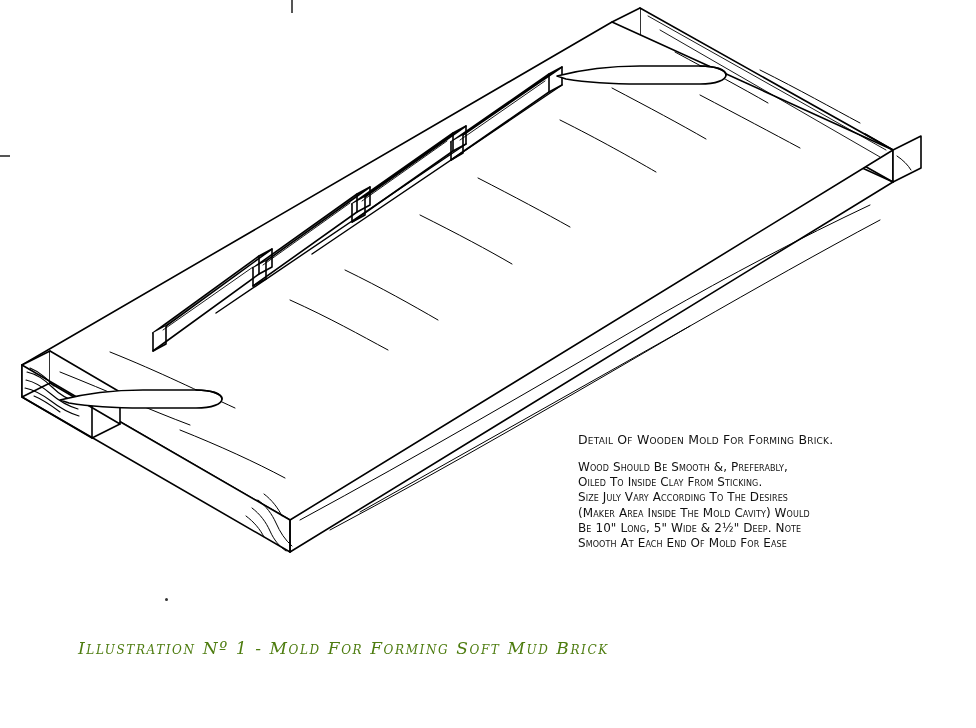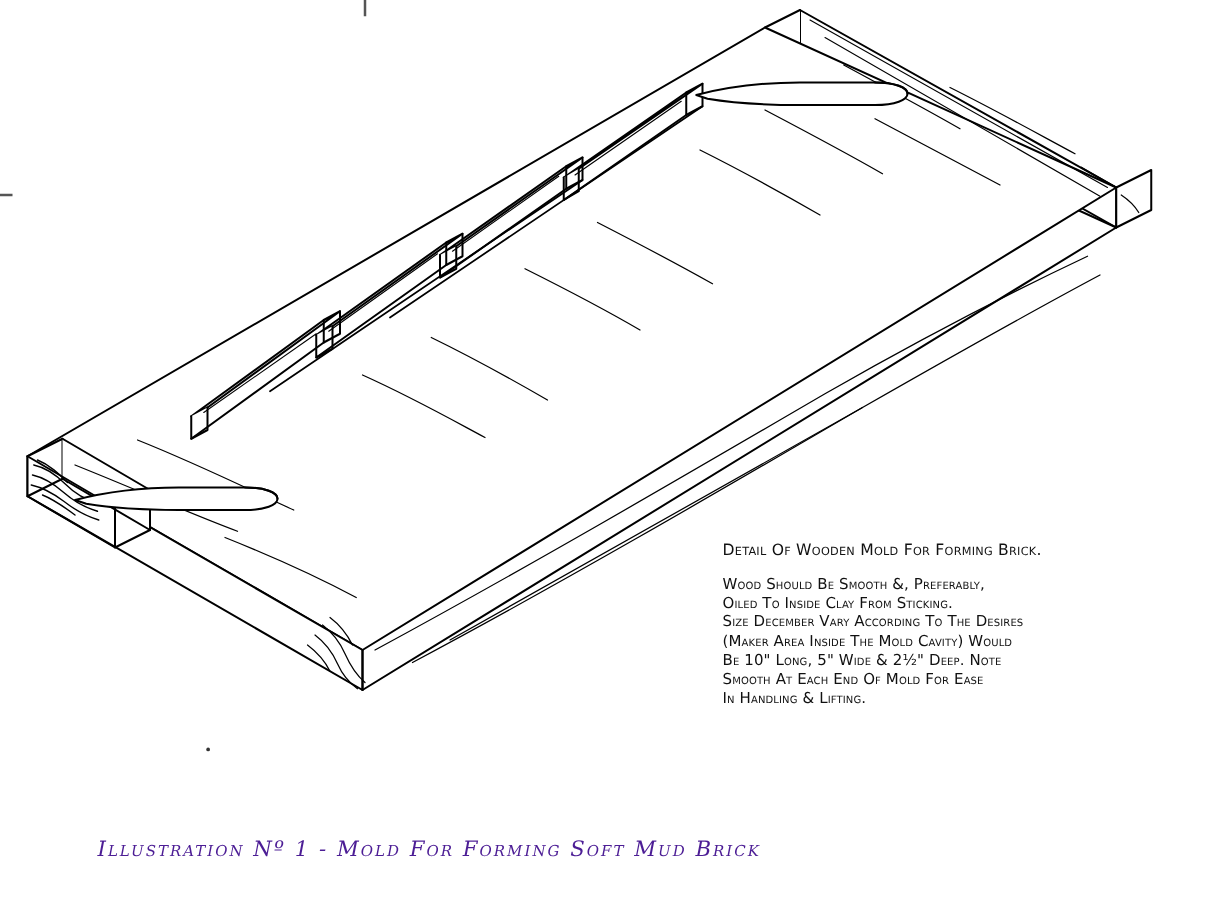--- a/index.html
+++ b/index.html
@@ -46,28 +46,28 @@
   .note-line {
     font-size: 12px;
     letter-spacing: 0.1px;
     font-variant: small-caps;
     white-space: nowrap;
     line-height: 15.2px;
   }
   .caption {
     position: absolute;
     left: 78px;
-    top: 670px;
+    top: 638px;
     font-family: "DejaVu Serif", serif;
     font-style: italic;
     font-size: 17px;
     letter-spacing: 1.6px;
     font-variant: small-caps;
     white-space: nowrap;
-    color: #4c1d95;
+    color: #4d7c0f;
   }
   .stray-dot {
     position: absolute;
     width: 3px;
     height: 3px;
     background: #333;
     border-radius: 50%;
   }
   .edge-mark {
     position: absolute;
@@ -213,22 +213,21 @@
   </svg>
 
   <div class="stray-dot" style="left:165px; top:598px;"></div>
   <div class="edge-mark" style="left:291px; top:0px; width:2px; height:13px;"></div>
   <div class="edge-mark" style="left:0px; top:155px; width:10px; height:2px;"></div>
 
   <div class="notes-block">
     <div class="note-title">Detail Of Wooden Mold For Forming Brick.</div>
     <div class="note-line">Wood Should Be Smooth &amp;, Preferably,</div>
     <div class="note-line">Oiled To Inside Clay From Sticking.</div>
-    <div class="note-line">Size December Vary According To The Desires</div>
+    <div class="note-line">Size July Vary According To The Desires</div>
     <div class="note-line">(Maker Area Inside The Mold Cavity) Would</div>
     <div class="note-line">Be 10" Long, 5" Wide &amp; 2½" Deep.  Note</div>
     <div class="note-line">Smooth At Each End Of Mold For Ease</div>
-    <div class="note-line">In Handling &amp; Lifting.</div>
   </div>
 
   <div class="caption">Illustration Nº 1 - Mold For Forming Soft Mud Brick</div>
 
 </div>
 
 </body></html>

